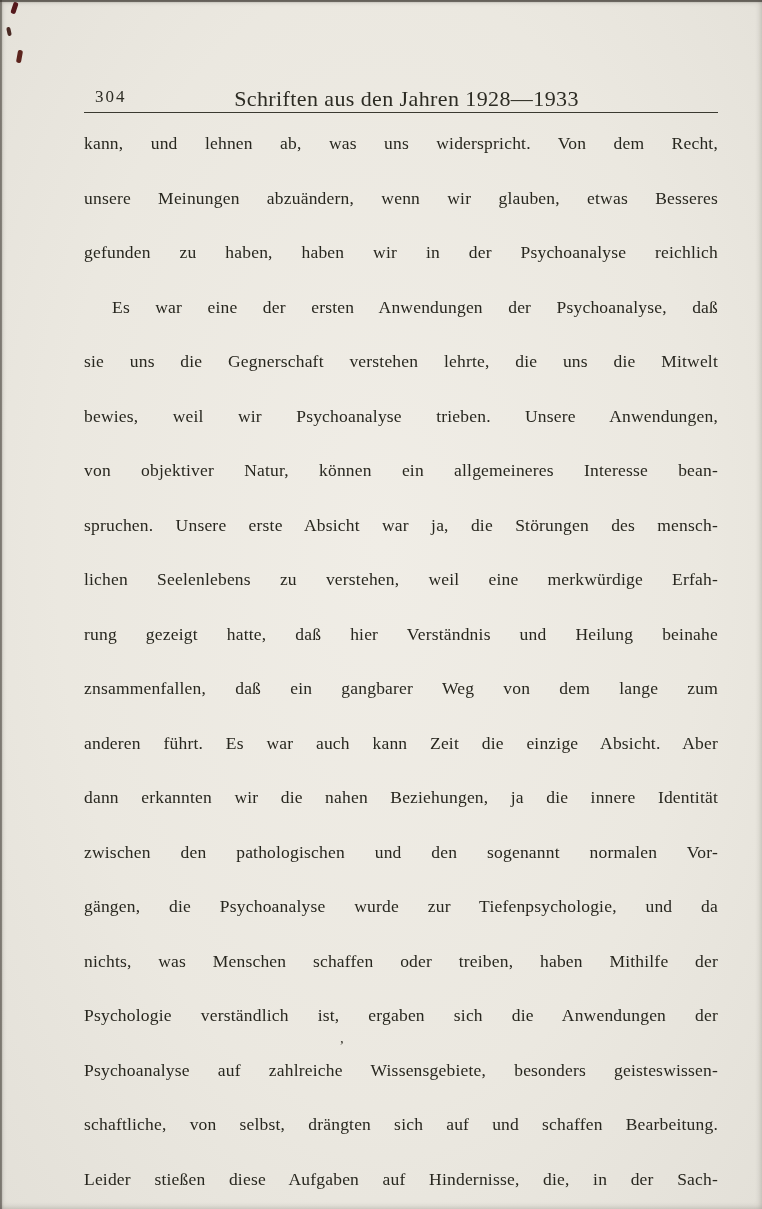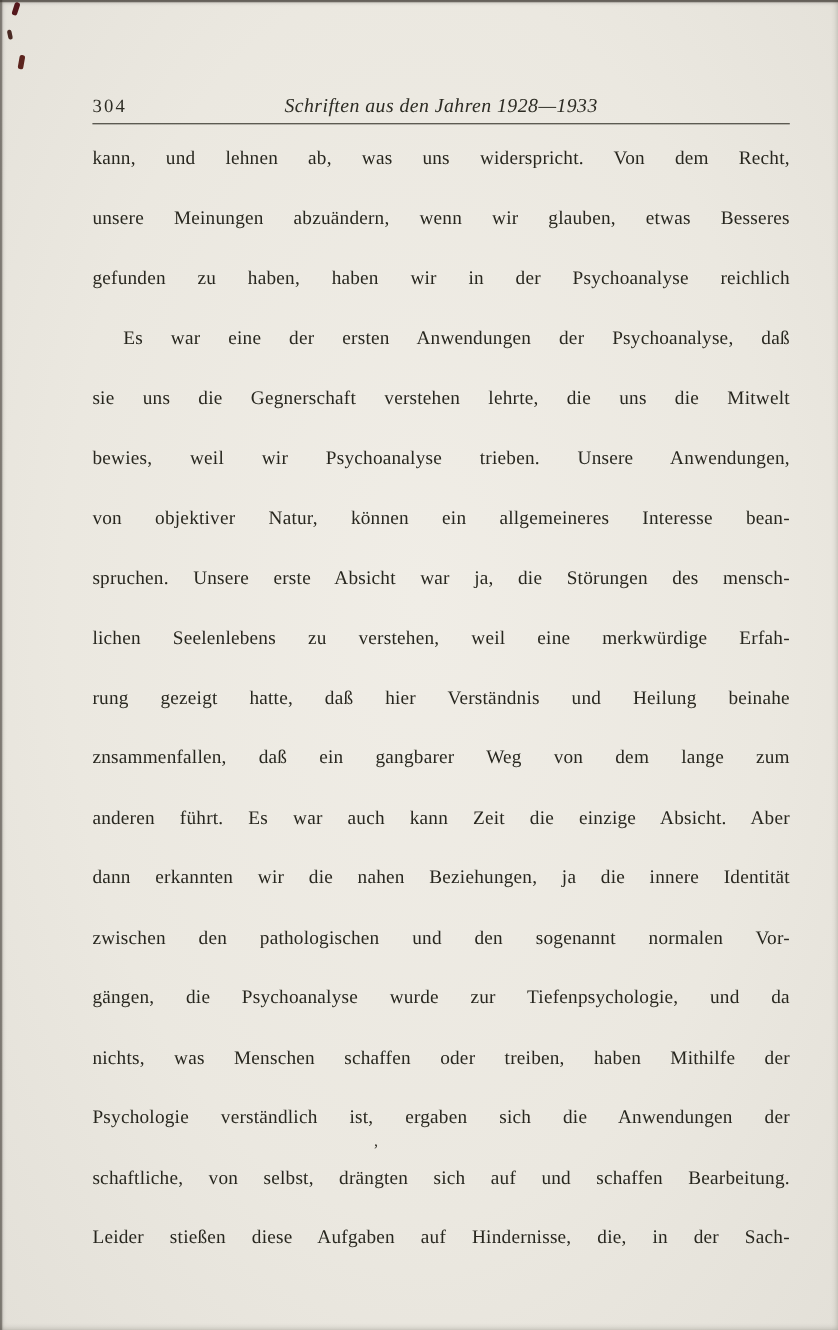--- a/index.html
+++ b/index.html
@@ -33,34 +33,34 @@
   .content {
     position: absolute;
     left: 84px;
     top: 86px;
     width: 634px;
   }
 
   .running-head {
     position: relative;
     height: 24px;
+    margin-left: 11px;
   }
   .page-number {
     position: absolute;
     left: 0;
     top: 1px;
     font-size: 17px;
     letter-spacing: 2px;
     color: #2c2b23;
   }
   .header-title {
     display: block;
     text-align: center;
-    font-style: italic;
-    font-size: 18px;
+    font-size: 22px;
     letter-spacing: 0.4px;
     color: #2c2b23;
   }
   .header-rule {
     border: none;
     border-top: 1.6px solid #3a3930;
     margin: 2px 0 0 0;
   }
 
   .body-text {
@@ -121,18 +121,19 @@
           <span class="line">spruchen. Unsere erste Absicht war ja, die Störungen des mensch-</span>
           <span class="line">lichen Seelenlebens zu verstehen, weil eine merkwürdige Erfah-</span>
           <span class="line">rung gezeigt hatte, daß hier Verständnis und Heilung beinahe</span>
           <span class="line">znsammenfallen, daß ein gangbarer Weg von dem lange zum</span>
           <span class="line">anderen führt. Es war auch kann Zeit die einzige Absicht. Aber</span>
           <span class="line">dann erkannten wir die nahen Beziehungen, ja die innere Identität</span>
           <span class="line">zwischen den pathologischen und den sogenannt normalen Vor-</span>
           <span class="line">gängen, die Psychoanalyse wurde zur Tiefenpsychologie, und da</span>
           <span class="line">nichts, was Menschen schaffen oder treiben, haben Mithilfe der</span>
           <span class="line">Psychologie verständlich ist, ergaben sich die Anwendungen der</span>
+          <span class="line">Psychoanalyse auf zahlreiche Wissensgebiete, besonders geisteswissen-</span>
           <span class="line">schaftliche, von selbst, drängten sich auf und schaffen Bearbeitung.</span>
           <span class="line">Leider stießen diese Aufgaben auf Hindernisse, die, in der Sach-</span>
         </p>
       </main>
   </div>
 </div>
 
 </body></html>

